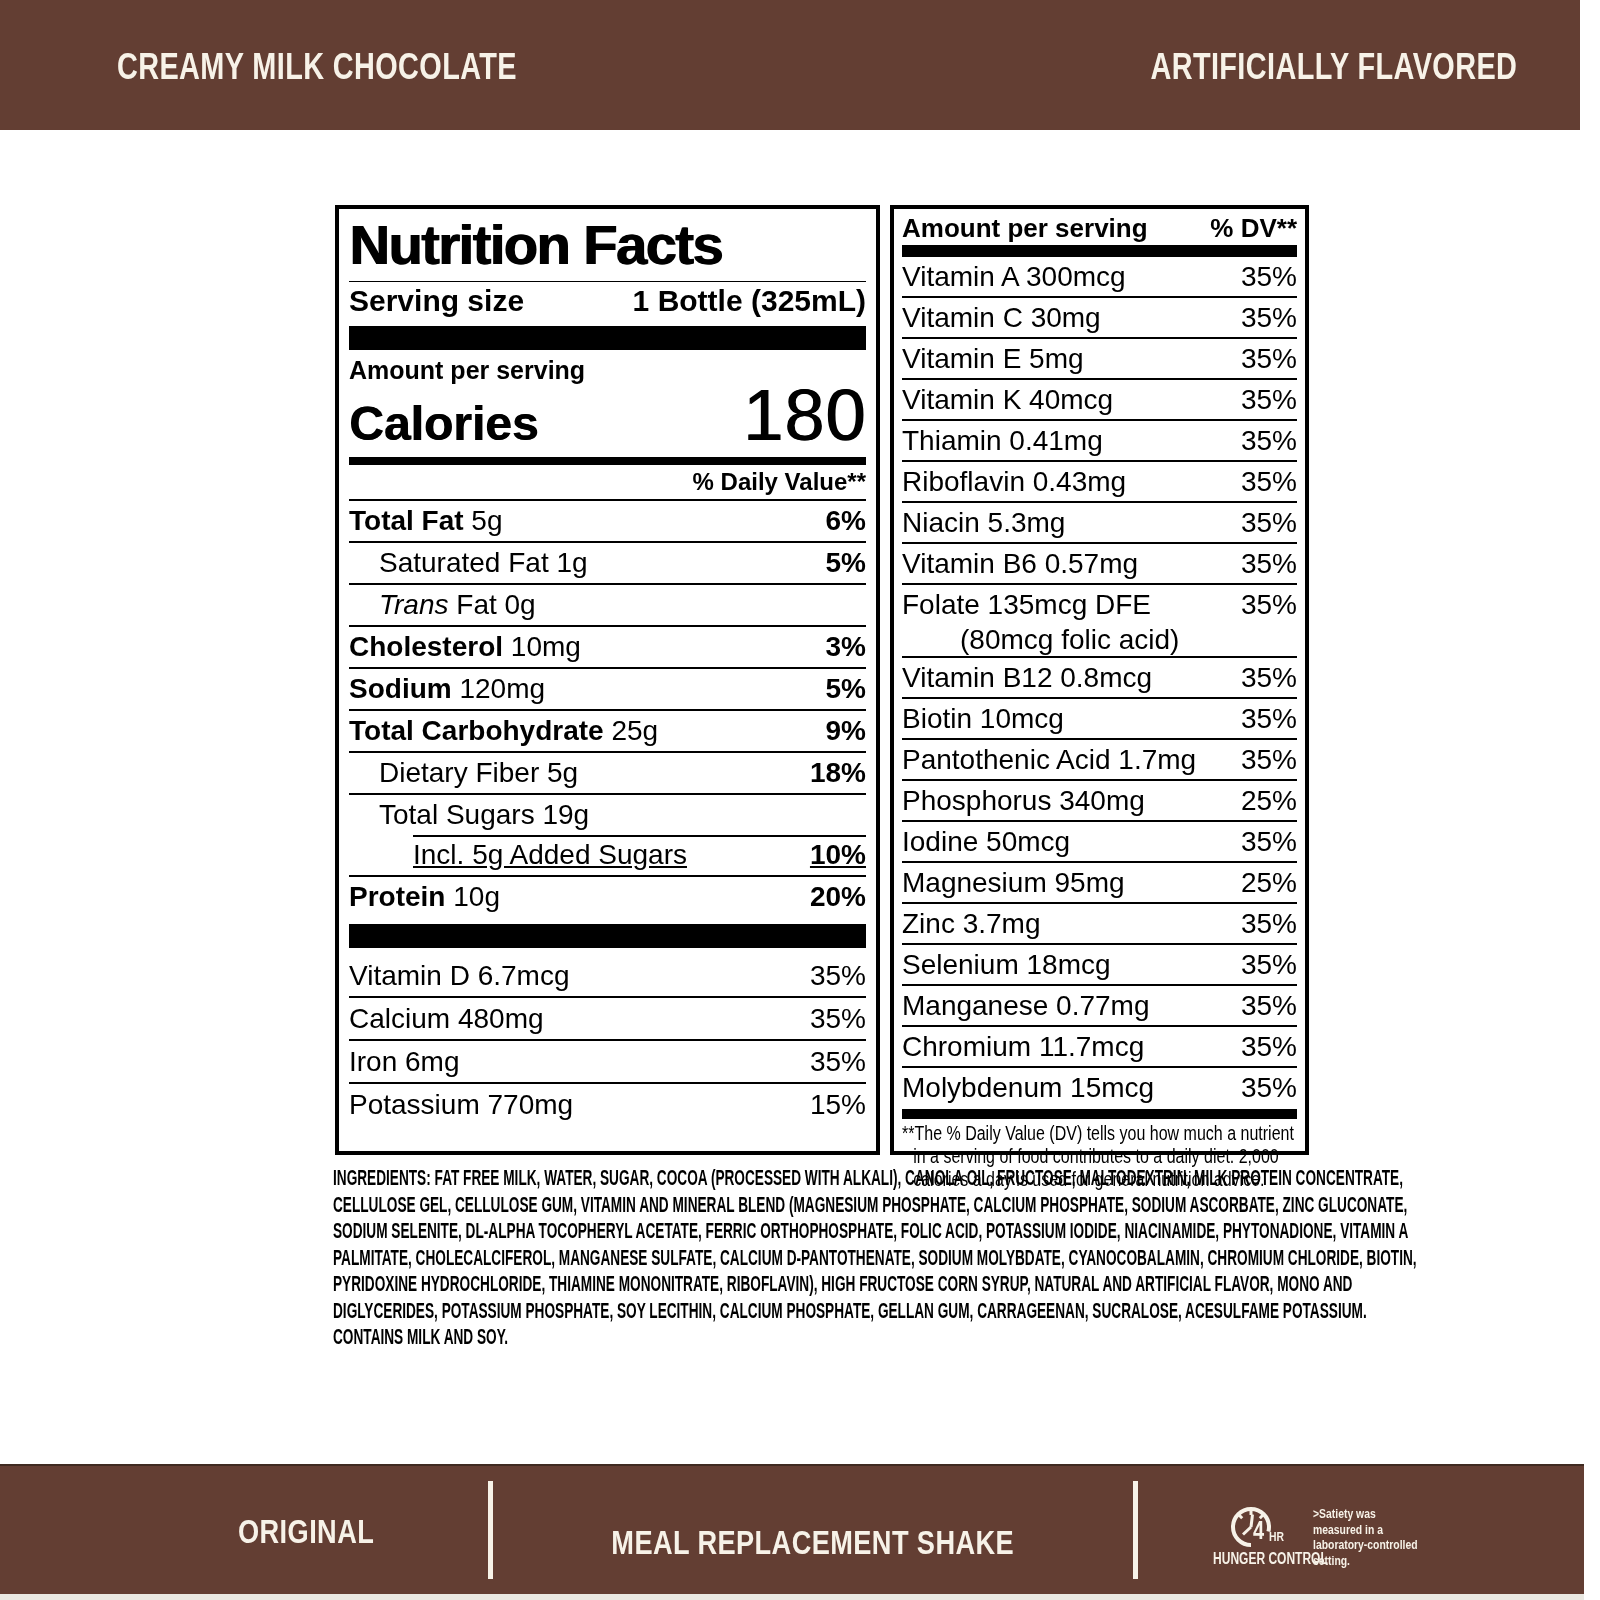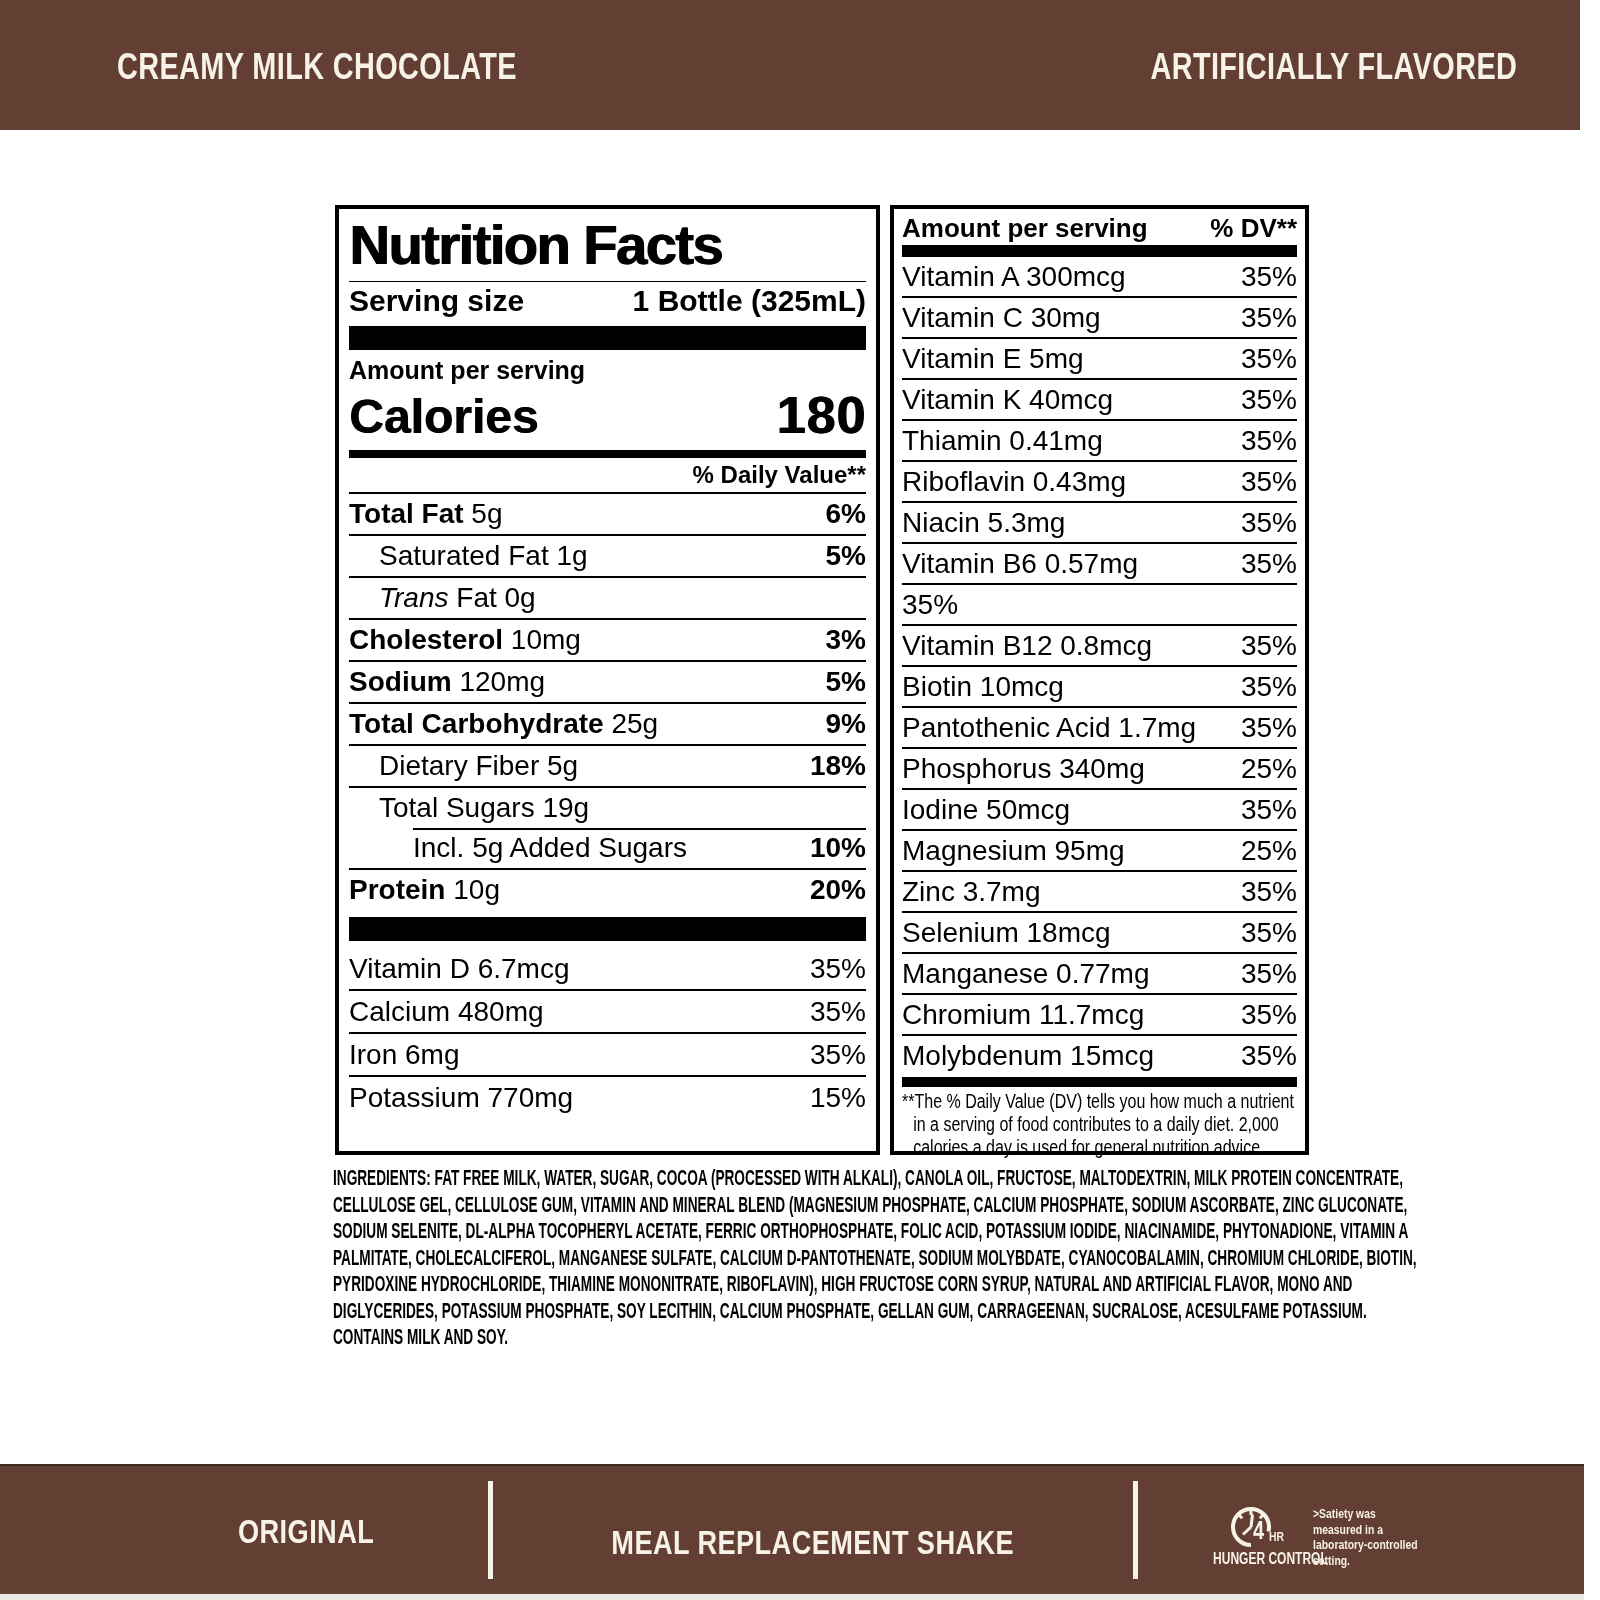--- a/index.html
+++ b/index.html
@@ -29,28 +29,28 @@
   .sat-line{font-size:13px;font-weight:bold;line-height:15.5px;transform:scaleX(.8);transform-origin:0 0;white-space:nowrap;}
   
   .nf-panel{position:absolute;left:335px;top:205px;width:545px;height:950px;border:4px solid #000;box-sizing:border-box;padding:4px 10px 0 10px;background:#fff;}
   .nf-title{font-size:56px;font-weight:bold;letter-spacing:-1.5px;line-height:64px;text-shadow:1.2px 0 0 #000;border-bottom:1px solid #000;padding-bottom:4px;}
   .nf-servings{font-size:30px;line-height:37px;padding-top:3px;}
   .nf-serving-size{display:flex;justify-content:space-between;font-weight:bold;font-size:30px;line-height:37px;}
   .bar24{height:24px;background:#000;margin:7px 0;}
   .nf-aps{font-size:25px;font-weight:bold;line-height:27px;}
   .nf-cal{display:flex;justify-content:space-between;align-items:baseline;line-height:62px;}
   .cal-l{font-size:48px;font-weight:bold;text-shadow:.8px 0 0 #000;}
-  .cal-v{font-size:52px;font-weight:bold;letter-spacing:1px;text-shadow:1.2px 0 0 #000;}
+  .cal-v{font-size:72px;font-weight:normal;letter-spacing:1px;text-shadow:1.2px 0 0 #000;}
   .rule8{height:8px;background:#000;margin:2px 0 0 0;}
   .nf-dvh{text-align:right;font-weight:bold;font-size:24px;line-height:34px;border-bottom:2px solid #000;}
   .nrow{display:flex;justify-content:space-between;font-size:28px;line-height:40px;position:relative;gap:32px;}
   .nrow + .nrow{border-top:2px solid #000;}
   .nrow.ind1{padding-left:30px;}
   .nrow.ind2{padding-left:64px;}
-  .nrow.sepi{border-top:none;}
+  .nrow.sepi{border-top:none;text-decoration:underline;}
   .nrow.sepi::before{content:"";position:absolute;left:64px;right:0;top:0;height:2px;background:#000;}
   .b{font-weight:bold;}
   .i{font-style:italic;}
   .dv:empty{display:none;}
   .mrow{display:flex;justify-content:space-between;font-size:28px;line-height:41px;}
   .mrow + .mrow{border-top:2px solid #000;}
   
   .vit-panel{position:absolute;left:890px;top:205px;width:419px;height:950px;border:4px solid #000;box-sizing:border-box;padding:2px 8px 0 8px;background:#fff;}
   .vp-head{display:flex;justify-content:space-between;font-weight:bold;font-size:26px;line-height:34px;}
   .vp-bar{height:12px;background:#000;}
@@ -207,20 +207,21 @@
     <span class="vn"><span>Niacin 5.3mg</span></span>
     <span class="vdv">35%</span>
   </div>
 
   <div class="vrow">
     <span class="vn"><span>Vitamin B6 0.57mg</span></span>
     <span class="vdv">35%</span>
   </div>
 
   <div class="vrow">
+    <span class="vn"><span>Folate 135mcg DFE</span><span class="vsub">(80mcg folic acid)</span></span>
     <span class="vdv">35%</span>
   </div>
 
   <div class="vrow">
     <span class="vn"><span>Vitamin B12 0.8mcg</span></span>
     <span class="vdv">35%</span>
   </div>
 
   <div class="vrow">
     <span class="vn"><span>Biotin 10mcg</span></span>

